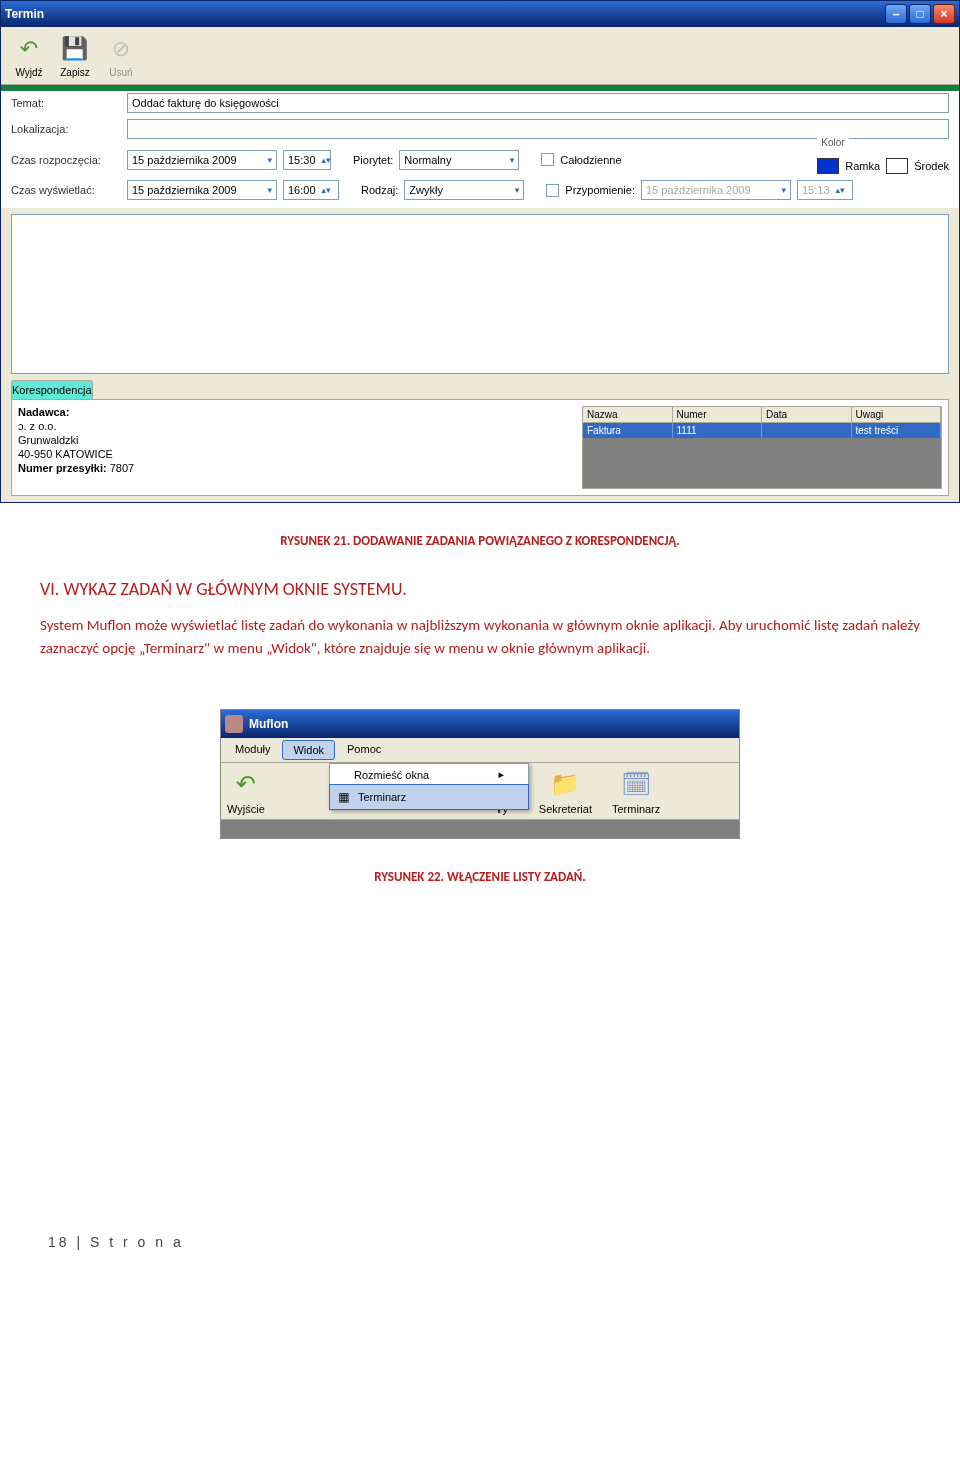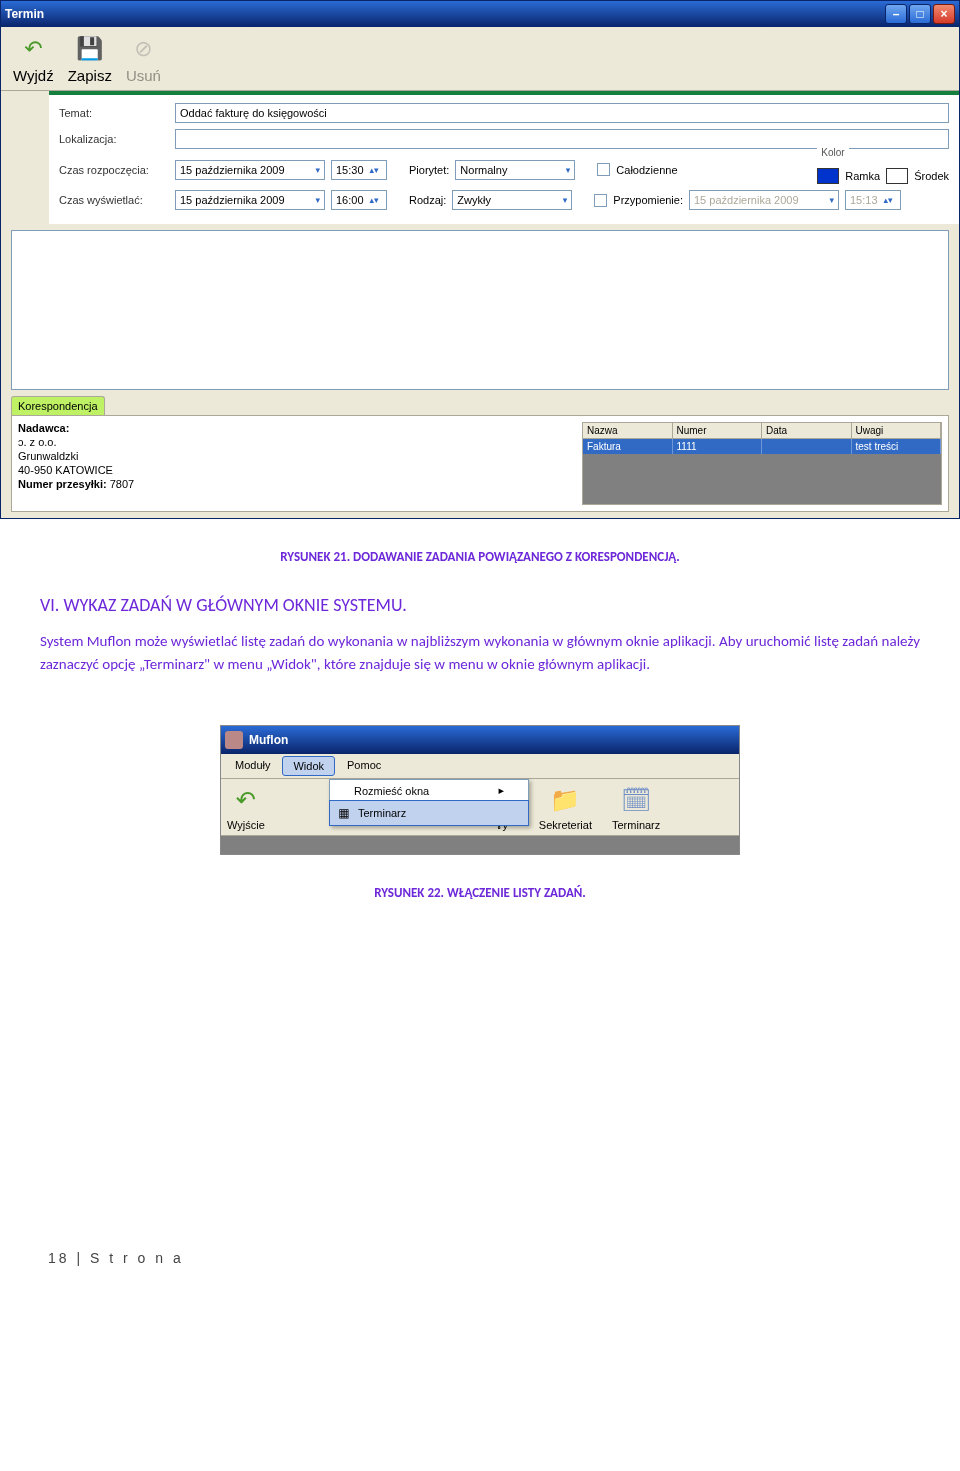--- a/index.html
+++ b/index.html
@@ -40,56 +40,56 @@
   .win-btn.close { background: linear-gradient(to bottom,#f08a6f,#d63a2a); border-color:#7a1a0a; }
   .toolbar {
     display:flex;
     gap:2px;
     padding:4px 6px;
     border-bottom:1px solid #aca899;
     background:#ece9d8;
   }
   .tool-btn { display:flex;flex-direction:column;align-items:center;gap:2px;padding:2px 6px;cursor:pointer;}
   .tool-icon { width:32px;height:32px;display:flex;align-items:center;justify-content:center;font-size:22px;}
-  .tool-label { font-size:15px; }
+  .tool-label { font-size:10px; }
   .tool-disabled { opacity:0.4; }
 
-  .form-body { padding:8px 10px; background:#fff; border-top:4px solid #15803d;margin-left:48px; }
+  .form-body { padding:2px 10px; background:#fff; border-top:6px solid #15803d; }
   .form-row { display:flex;align-items:center;gap:6px;margin-bottom:6px; }
   .form-label { width:110px;color:#333; }
   .input, .combo, .spinner {
     background:#fff;border:1px solid #7f9db9;height:20px;padding:1px 4px;
     font-family:inherit;font-size:11px;
   }
   .input.full { flex:1; }
   .combo { display:flex;align-items:center;justify-content:space-between;gap:4px;}
   .combo .arrow,.spinner .arr { color:#316ac5;font-size:9px;}
   .spinner { display:flex;align-items:center;gap:6px;}
   .chk { width:13px;height:13px;border:1px solid #7f9db9;background:#fff;display:inline-block;}
   .color-swatch { width:22px;height:16px;border:1px solid #333;display:inline-block;}
   .color-swatch.blue { background:#0033cc; }
   .color-swatch.white { background:#fff;}
   .fieldset-label { font-size:10px;color:#555;position:relative;top:-8px;padding:0 4px;background:#fff;}
   .notes-area { border:1px solid #7f9db9;background:#fff;height:160px;margin:6px 10px;}
 
   .tab-strip { display:flex;margin:0 10px;border-bottom:1px solid #aca899;}
-  .tab { background:#bef264;border:1px solid #aca899;border-bottom:none;padding:3px 6px;border-radius:3px 3px 0 0;font-size:11px;}
+  .tab { background:#5eead4;border:1px solid #aca899;border-bottom:none;padding:3px 0;border-radius:3px 3px 0 0;font-size:11px;}
   .korespondencja { display:flex;margin:0 10px 6px;border:1px solid #aca899;border-top:none;background:#fff;padding:6px;}
   .kor-left { flex:1;display:flex;gap:24px;}
   .kor-col { display:flex;flex-direction:column;gap:2px;font-size:11px;}
   .kor-col b { font-weight:bold;}
   .kor-table { width:360px;border:1px solid #aca899;}
   .kor-table .thead { display:flex;background:#ece9d8;border-bottom:1px solid #aca899;}
   .kor-table .th { flex:1;padding:2px 4px;border-right:1px solid #aca899;font-size:10px;}
   .kor-table .trow { display:flex;background:#316ac5;color:#fff;}
   .kor-table .td { flex:1;padding:2px 4px;border-right:1px solid rgba(255,255,255,0.3);font-size:10px;}
   .kor-table .tbody-rest { background:#808080;height:50px;}
 
   
-  .doc-text { padding: 10px 40px; font-family: Calibri, Arial, sans-serif; font-size: 15px; color:#6d28d9;}
+  .doc-text { padding: 10px 40px; font-family: Calibri, Arial, sans-serif; font-size: 15px; color:#b91c1c;}
   .caption { text-align:center;font-weight:bold;font-size:13px;margin:10px 0 30px;}
   .section-title { font-size:18px;margin:20px 0 14px;font-variant:small-caps;}
   .para { text-align:justify;line-height:1.5;margin-bottom:40px;}
 
   
   .scr2 { width:520px;margin:0 auto 10px;border:1px solid #888;background:#0ea5e9;}
   .scr2 .titlebar { height:28px; }
   .muflon-icon {width:18px;height:18px;background:#b88;border-radius:3px;display:inline-block;}
   .menubar { display:flex;gap:2px;background:#ece9d8;padding:2px 4px;border-bottom:1px solid #aca899;}
   .menu-item { padding:3px 10px;border-radius:3px;}
@@ -148,21 +148,21 @@
       <div class="form-label">Lokalizacja:</div>
       <input class="input full" value="" style="">
     </div>
 
     <div class="form-row">
       <div class="form-label">Czas rozpoczęcia:</div>
       <div class="combo" style="width:150px;">
         <span>15 października 2009</span>
           <span class="arrow">▾</span>
       </div>
-      <div class="spinner" style="width:56px;">
+      <div class="spinner" style="width:48px;">
         <span>15:30</span>
           <span class="arr">▴▾</span>
       </div>
       <div style="width:10px;"></div>
       <div>Piorytet:</div>
       <div class="combo" style="width:120px;">
         <span>Normalny</span>
           <span class="arrow">▾</span>
       </div>
       <div style="width:10px;"></div>

